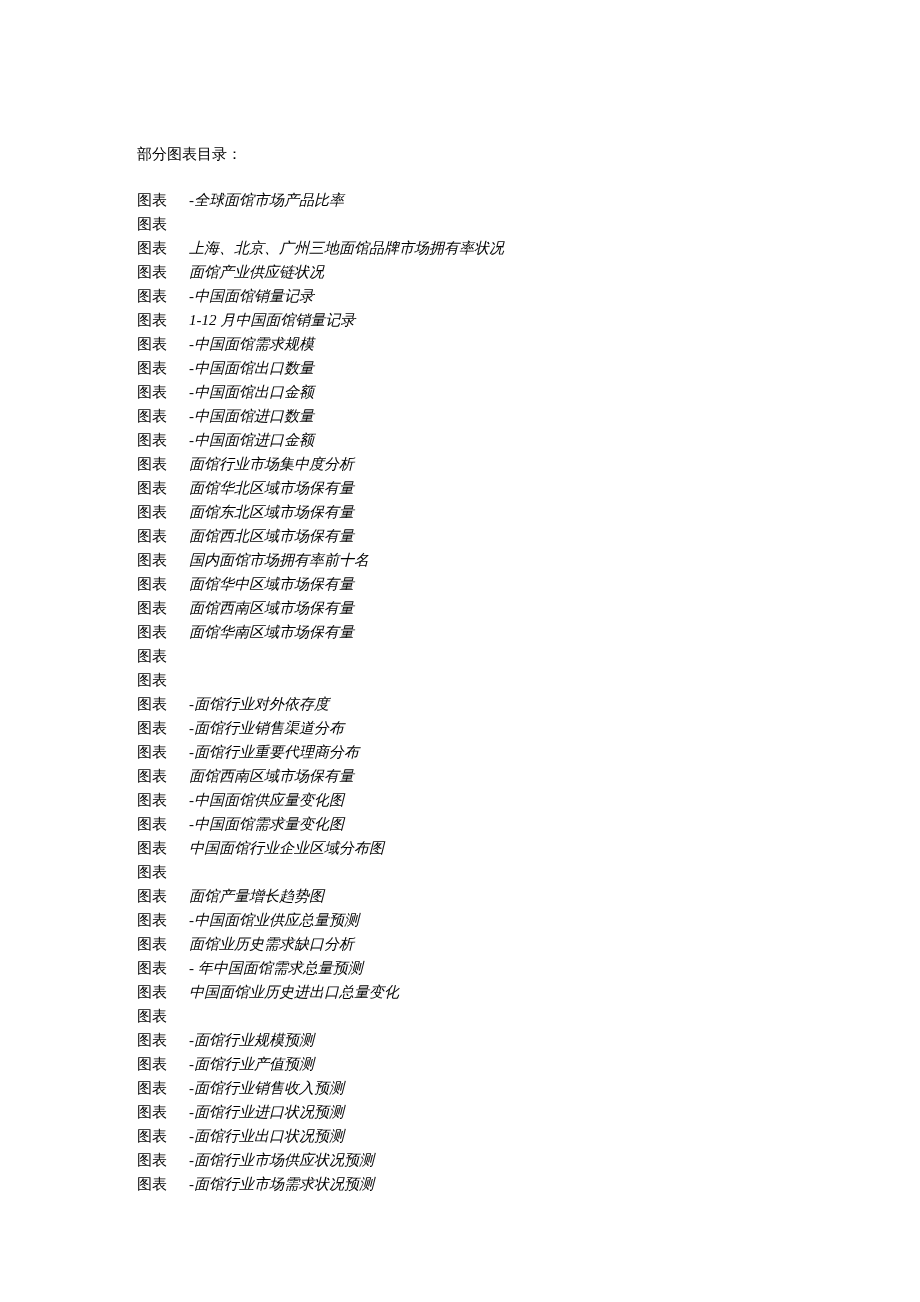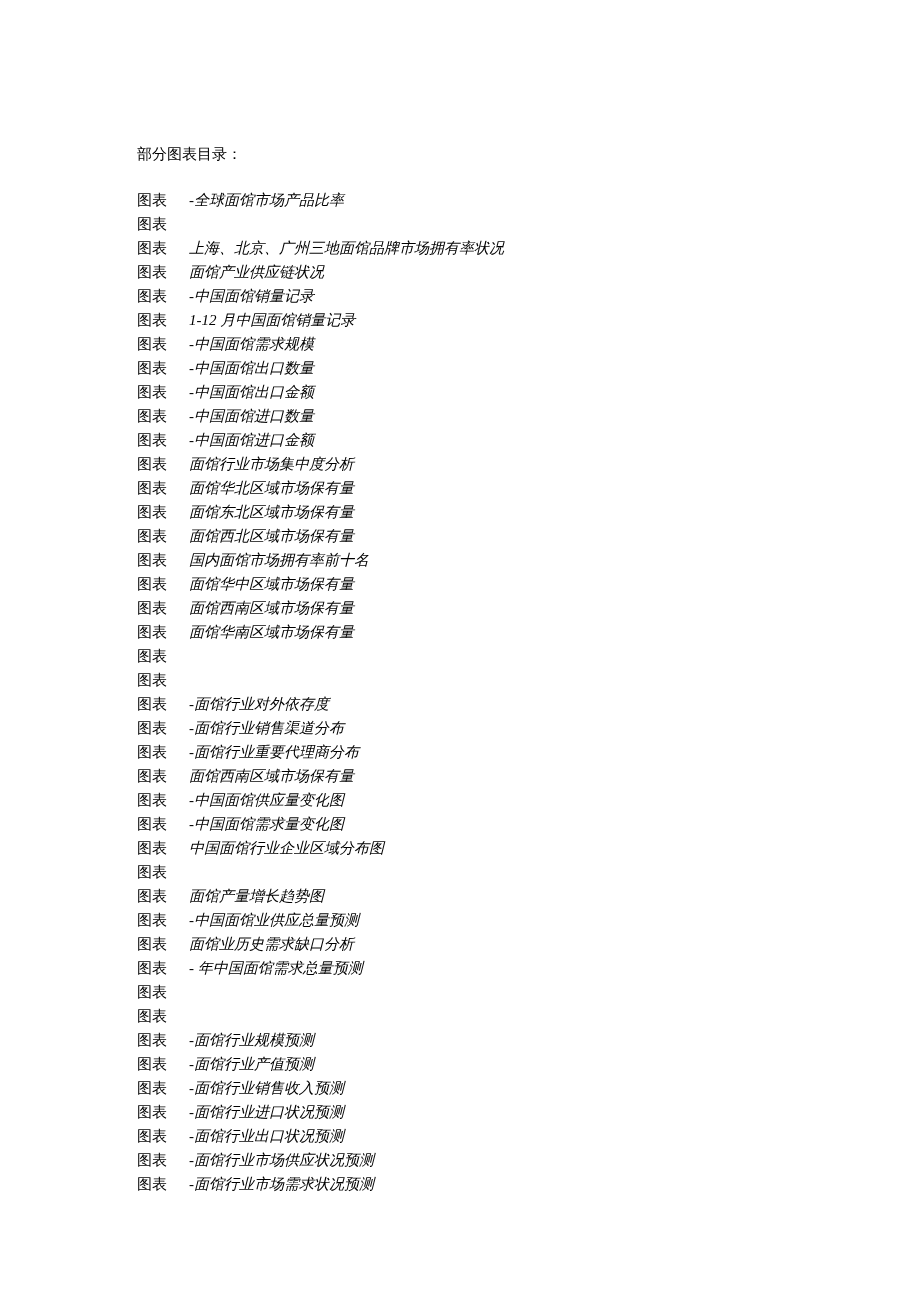--- a/index.html
+++ b/index.html
@@ -162,20 +162,21 @@
     <div class="item-row">
       <span class="prefix">图表</span>
       <span class="desc">面馆业历史需求缺口分析</span>
     </div>
     <div class="item-row">
       <span class="prefix">图表</span>
       <span class="desc">-  年中国面馆需求总量预测</span>
     </div>
     <div class="item-row">
       <span class="prefix">图表</span>
+      <span class="desc">中国面馆业历史进出口总量变化</span>
     </div>
     <div class="item-row">
       <span class="prefix">图表</span>
     </div>
     <div class="item-row">
       <span class="prefix">图表</span>
       <span class="desc">-面馆行业规模预测</span>
     </div>
     <div class="item-row">
       <span class="prefix">图表</span>

